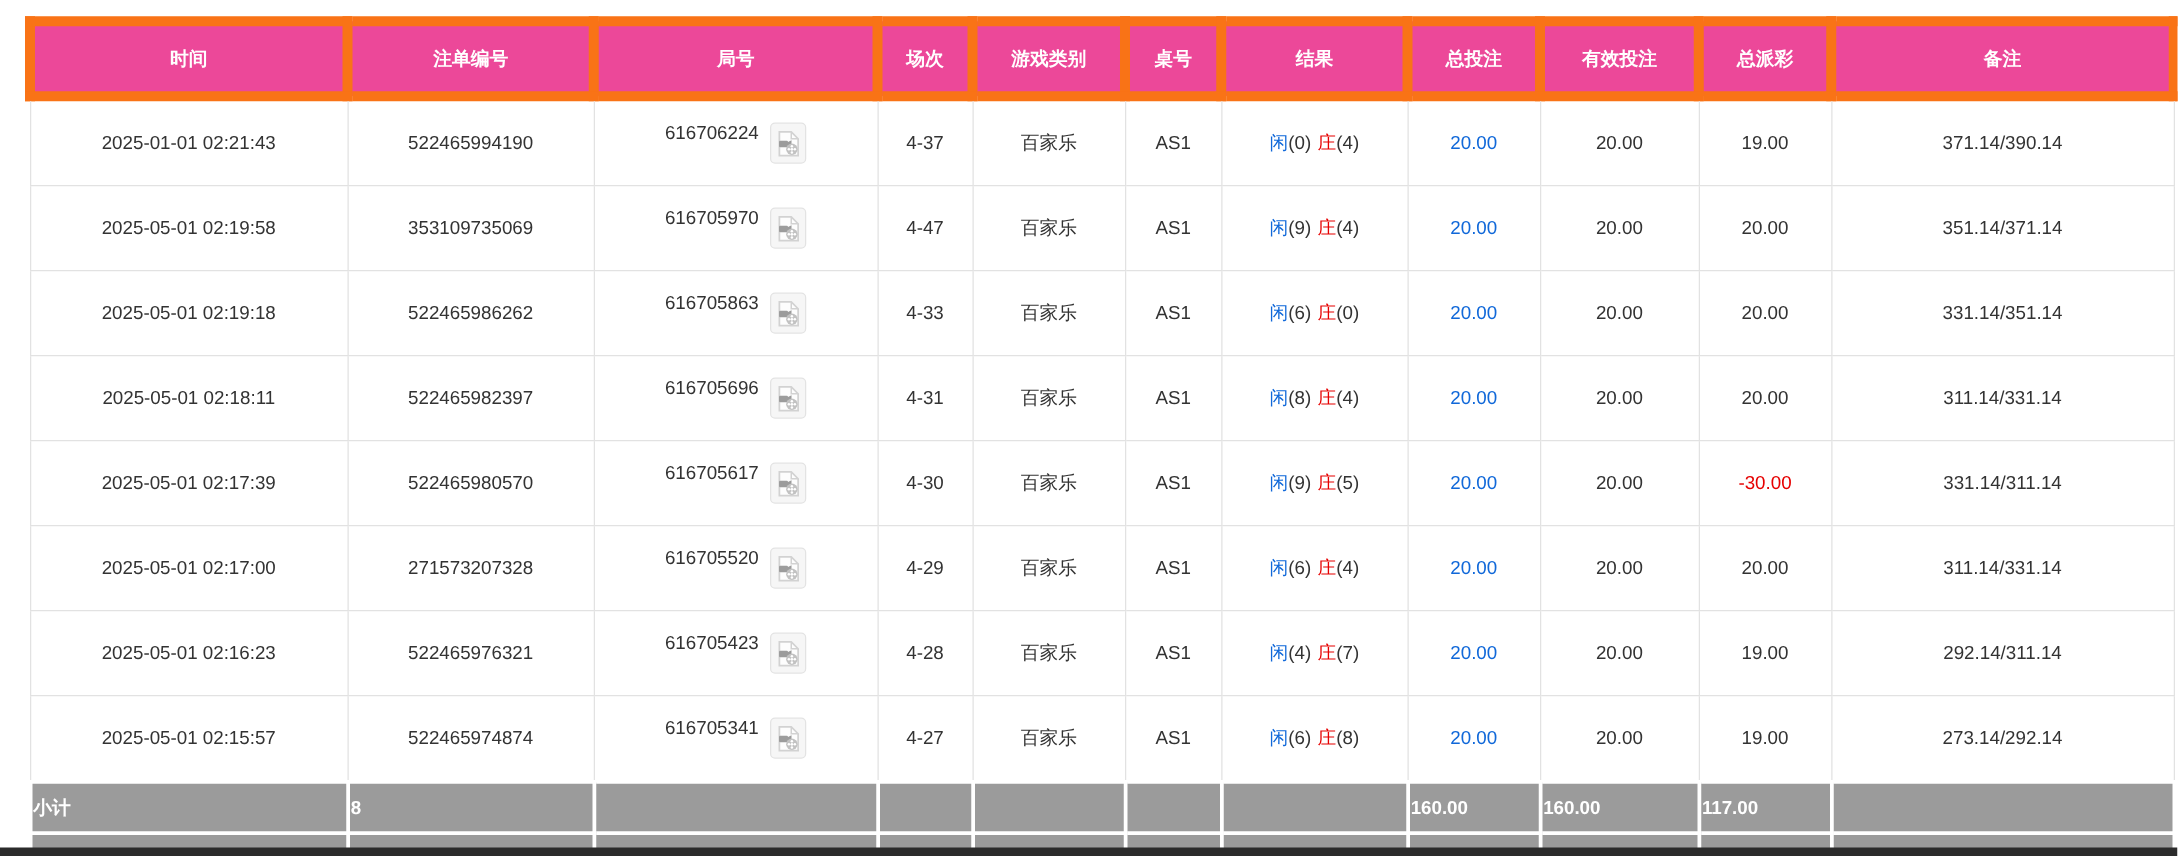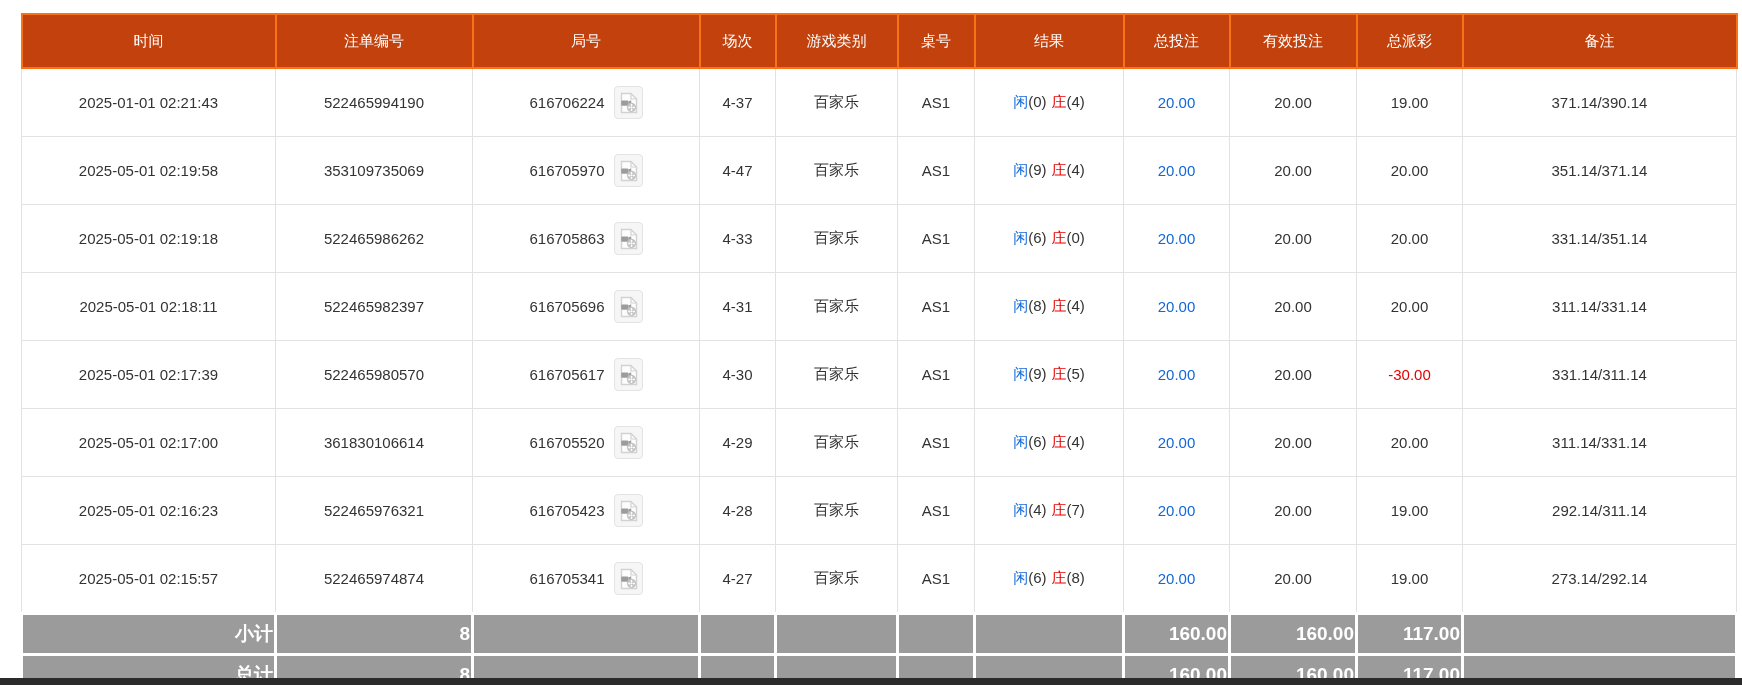--- a/index.html
+++ b/index.html
@@ -3,36 +3,36 @@
 <meta charset="utf-8">
 <style>
   html,body{margin:0;padding:0;}
   body{
     width:1742px;height:685px;position:relative;overflow:hidden;
     background:#ffffff;font-family:"Liberation Sans","DejaVu Sans",sans-serif;
   }
   .wrap{position:absolute;top:13px;left:20px;}
   table{border-collapse:collapse;table-layout:fixed;width:1715px;font-size:15px;color:#333;}
   thead th{
-    background:#c2410c;color:#fff;font-weight:normal;height:50px;
-    border:2px solid #f97316;font-size:15px;text-align:center;
+    background:#ec4899;color:#fff;font-weight:bold;height:50px;
+    border:8px solid #f97316;font-size:15px;text-align:center;
   }
   tbody.data td{
     background:#ffffff;border:1px solid #e2e2e2;height:65px;
     text-align:center;vertical-align:middle;
   }
   tbody.summary td{
     background:#9b9b9b;color:#ffffff;font-weight:bold;border:3px solid #ffffff;
-    height:36px;text-align:right;font-size:19px;
+    height:36px;text-align:left;font-size:15px;
   }
   .blue{color:#1068d9;}
   .red{color:#e60000;}
   .neg{color:#e60000;}
   .bet-link{color:#1068d9;cursor:pointer;}
-  .round-wrap{display:inline-flex;align-items:center;gap:9px;}
+  .round-wrap{display:inline-flex;align-items:flex-start;gap:9px;}
   .video-btn{
     width:27px;height:31px;background:#f6f6f6;border:1px solid #e3e3e3;
     border-radius:4px;display:inline-flex;align-items:center;justify-content:center;
     cursor:pointer;flex:none;
   }
   .banker-group{margin-left:5px;}
   .bottom-bar{position:absolute;left:0;bottom:0;width:1742px;height:7px;background:#2b2b2b;}
 </style>
 </head>
 <body>
@@ -228,21 +228,21 @@
     <td>
       <span class="blue">闲</span><span>(9)</span><span class="red banker-group">庄</span><span>(5)</span>
     </td>
     <td><span class="bet-link">20.00</span></td>
     <td>20.00</td>
     <td class="neg">-30.00</td>
     <td>331.14/311.14</td>
   </tr>
         <tr>
     <td>2025-05-01 02:17:00</td>
-    <td>361830106614</td>
+    <td>271573207328</td>
     <td>
       <span class="round-wrap">
         <span>616705520</span>
         <span class="video-btn">
           <svg width="19" height="22" viewBox="0 0 19 22" aria-hidden="true">
             <path d="M2.5 1.5 h9.5 l5.5 5.5 v13.5 h-15 z" fill="#fdfdfd" stroke="#d2d2d2" stroke-width="1.4"></path>
             <path d="M12 1.5 v5.5 h5.5" fill="none" stroke="#d2d2d2" stroke-width="1.2"></path>
             <rect x="2.2" y="8.6" width="7.2" height="5.2" rx="1" fill="#9c9c9c"></rect>
             <polygon points="9.4,9.6 12.2,8.2 12.2,14.2 9.4,12.8" fill="#9c9c9c"></polygon>
             <circle cx="12.5" cy="15.4" r="4.6" fill="#c2c2c2"></circle>

